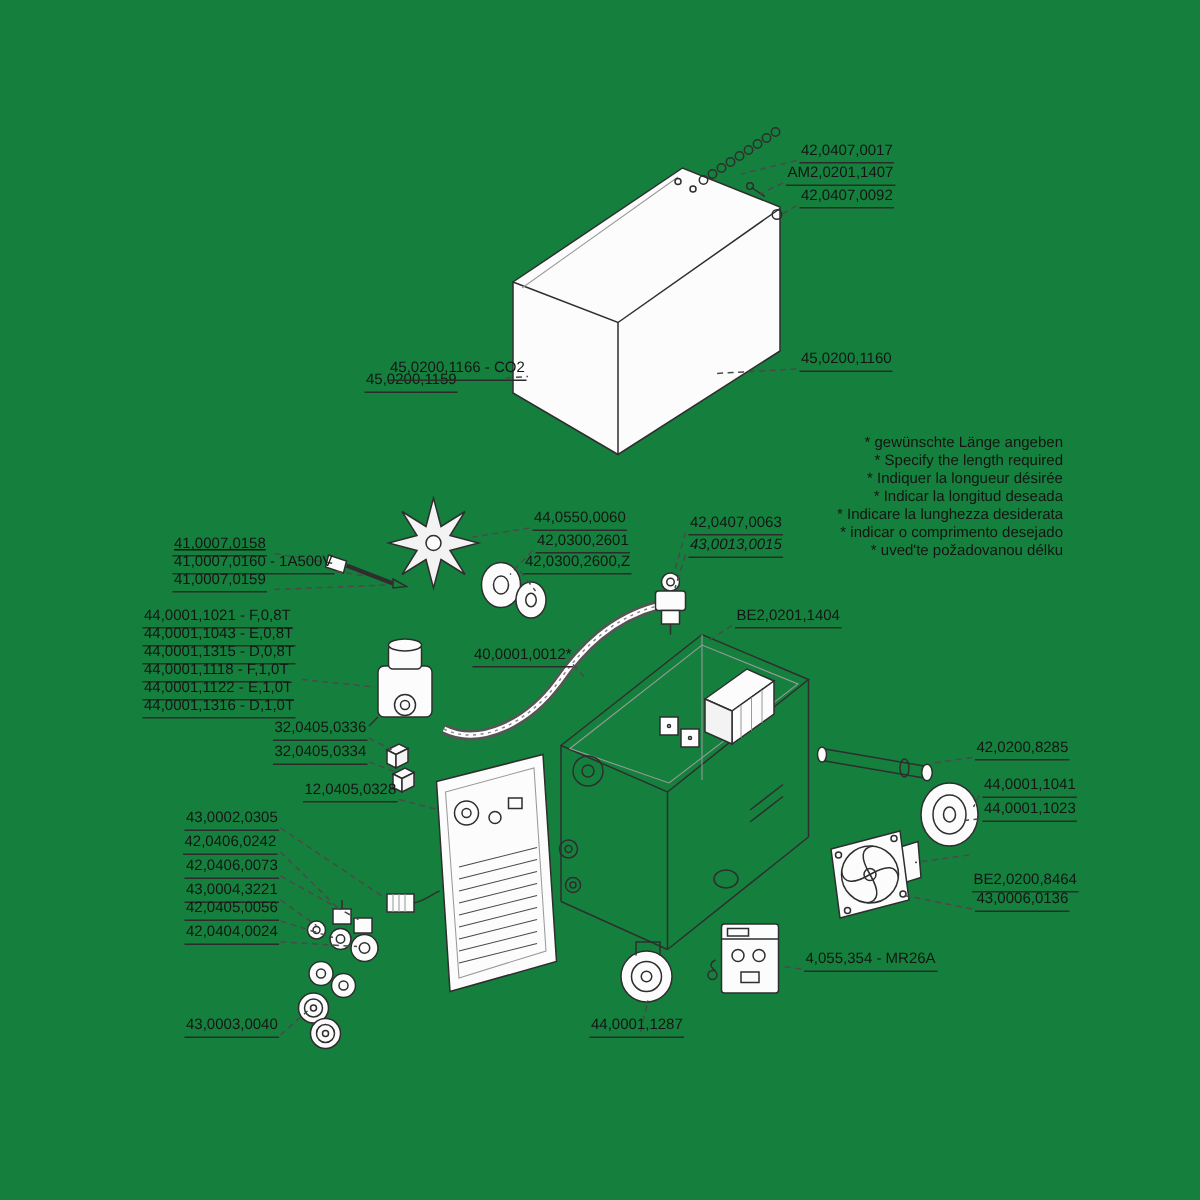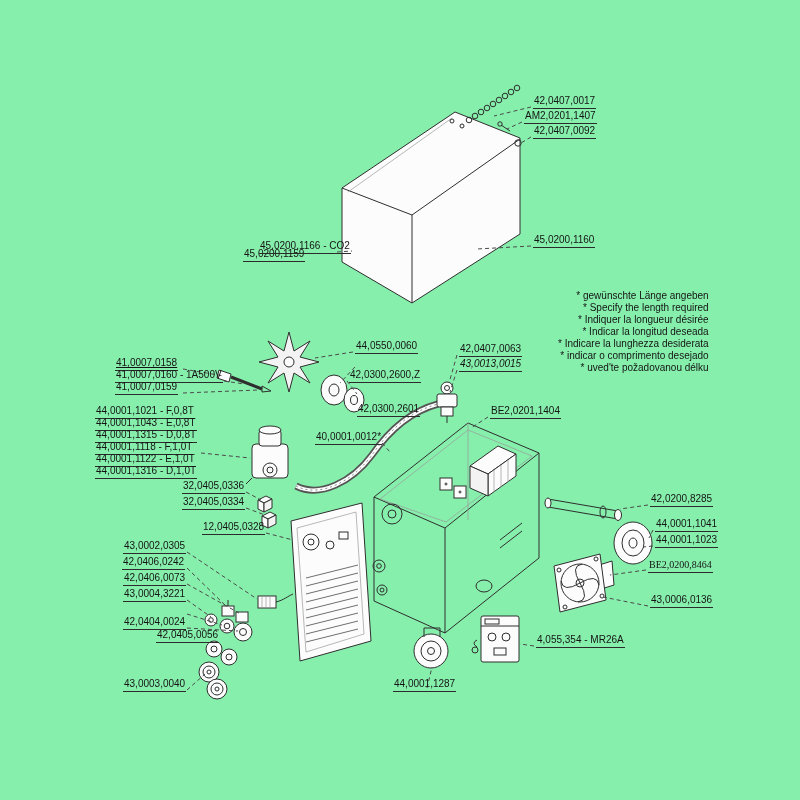--- a/index.html
+++ b/index.html
@@ -1,18 +1,18 @@
 <!DOCTYPE html>
 <html><head>
 <meta charset="utf-8">
 <title>Exploded Parts Diagram</title>
 <style>
   html,body{margin:0;padding:0;background:#ffffff;}
   body{width:800px;height:800px;font-family:"Liberation Sans",sans-serif;}
-  #stage{position:relative;width:800px;height:800px;background:#86efac;overflow:hidden;}
+  #stage{position:relative;width:800px;height:800px;background:#15803d;overflow:hidden;}
   #art-layer,#leader-layer{position:absolute;left:0;top:0;}
   #label-layer{position:absolute;left:0;top:0;width:800px;height:800px;z-index:3;pointer-events:none;}
   #leader-layer{z-index:2;}
   #art-layer{z-index:1;}
   .part-label{
     position:absolute;font-size:10px;line-height:1.05;color:#141414;
     border-bottom:1px solid #2b2b2b;padding:0 1px 1px 1px;white-space:nowrap;
   }
   #note-block{position:absolute;z-index:3;}
   .note-line{font-size:10px;line-height:12px;color:#141414;white-space:nowrap;}
@@ -275,21 +275,21 @@
     </svg>
 
   <div id="label-layer">
       <div class="part-label" style="left: 533px; top: 96px;">42,0407,0017</div>
       <div class="part-label" style="left: 524px; top: 111px;">AM2,0201,1407</div>
       <div class="part-label" style="left: 533px; top: 126px;">42,0407,0092</div>
       <div class="part-label" style="left: 243px; top: 229px; margin-top: 20px;">45,0200,1159</div>
       <div class="part-label" style="left: 259px; top: 241px; text-align: right;">45,0200,1166 - CO2</div>
       <div class="part-label" style="left: 533px; top: 235px;">45,0200,1160</div>
       <div class="part-label" style="left: 355px; top: 341px;">44,0550,0060</div>
-      <div class="part-label" style="left: 357px; top: 356px; margin-top: 48px;">42,0300,2601</div>
+      <div class="part-label" style="left: 357px; top: 356px;">42,0300,2601</div>
       <div class="part-label" style="left: 349px; top: 370px;">42,0300,2600,Z</div>
       <div class="part-label" style="left: 459px; top: 344px;">42,0407,0063</div>
       <div class="part-label" style="left: 459px; top: 359px; font-style: italic;">43,0013,0015</div>
       <div class="part-label" style="left: 115px; top: 358px; text-decoration: underline;">41,0007,0158</div>
       <div class="part-label" style="left: 115px; top: 370px;">41,0007,0160 - 1A500V</div>
       <div class="part-label" style="left: 115px; top: 382px;">41,0007,0159</div>
       <div class="part-label" style="left: 95px; top: 406px;">44,0001,1021 - F,0,8T</div>
       <div class="part-label" style="left: 95px; top: 418px;">44,0001,1043 - E,0,8T</div>
       <div class="part-label" style="left: 95px; top: 430px;">44,0001,1315 - D,0,8T</div>
       <div class="part-label" style="left: 95px; top: 442px;">44,0001,1118 - F,1,0T</div>
@@ -297,27 +297,27 @@
       <div class="part-label" style="left: 95px; top: 466px;">44,0001,1316 - D,1,0T</div>
       <div class="part-label" style="left: 315px; top: 432px;">40,0001,0012*</div>
       <div class="part-label" style="left: 490px; top: 406px;">BE2,0201,1404</div>
       <div class="part-label" style="left: 182px; top: 481px;">32,0405,0336</div>
       <div class="part-label" style="left: 182px; top: 497px;">32,0405,0334</div>
       <div class="part-label" style="left: 202px; top: 522px;">12,0405,0328</div>
       <div class="part-label" style="left: 123px; top: 541px;">43,0002,0305</div>
       <div class="part-label" style="left: 122px; top: 557px;">42,0406,0242</div>
       <div class="part-label" style="left: 123px; top: 573px;">42,0406,0073</div>
       <div class="part-label" style="left: 123px; top: 589px;">43,0004,3221</div>
-      <div class="part-label" style="left: 123px; top: 630px; margin-left: 33px;">42,0405,0056</div>
+      <div class="part-label" style="left: 123px; top: 601px;">42,0405,0056</div>
       <div class="part-label" style="left: 123px; top: 617px;">42,0404,0024</div>
       <div class="part-label" style="left: 123px; top: 679px;">43,0003,0040</div>
       <div class="part-label" style="left: 650px; top: 494px;">42,0200,8285</div>
       <div class="part-label" style="left: 655px; top: 519px;">44,0001,1041</div>
       <div class="part-label" style="left: 655px; top: 535px;">44,0001,1023</div>
-      <div class="part-label" style="left: 648px; top: 560px; font-family: Liberation Serif, serif;">BE2,0200,8464</div>
+      <div class="part-label" style="left: 648px; top: 582px;">BE2,0200,8464</div>
       <div class="part-label" style="left: 650px; top: 595px;">43,0006,0136</div>
       <div class="part-label" style="left: 536px; top: 635px;">4,055,354 - MR26A</div>
       <div class="part-label" style="left: 364px; top: 679px; margin-left: 29px;">44,0001,1287</div>
     </div>
 
   <div id="note-block" style="left: 558px; top: 290px; text-align: right;">
       <div class="note-line">* gewünschte Länge angeben</div>
       <div class="note-line">* Specify the length required</div>
       <div class="note-line">* Indiquer la longueur désirée</div>
       <div class="note-line">* Indicar la longitud deseada</div>

